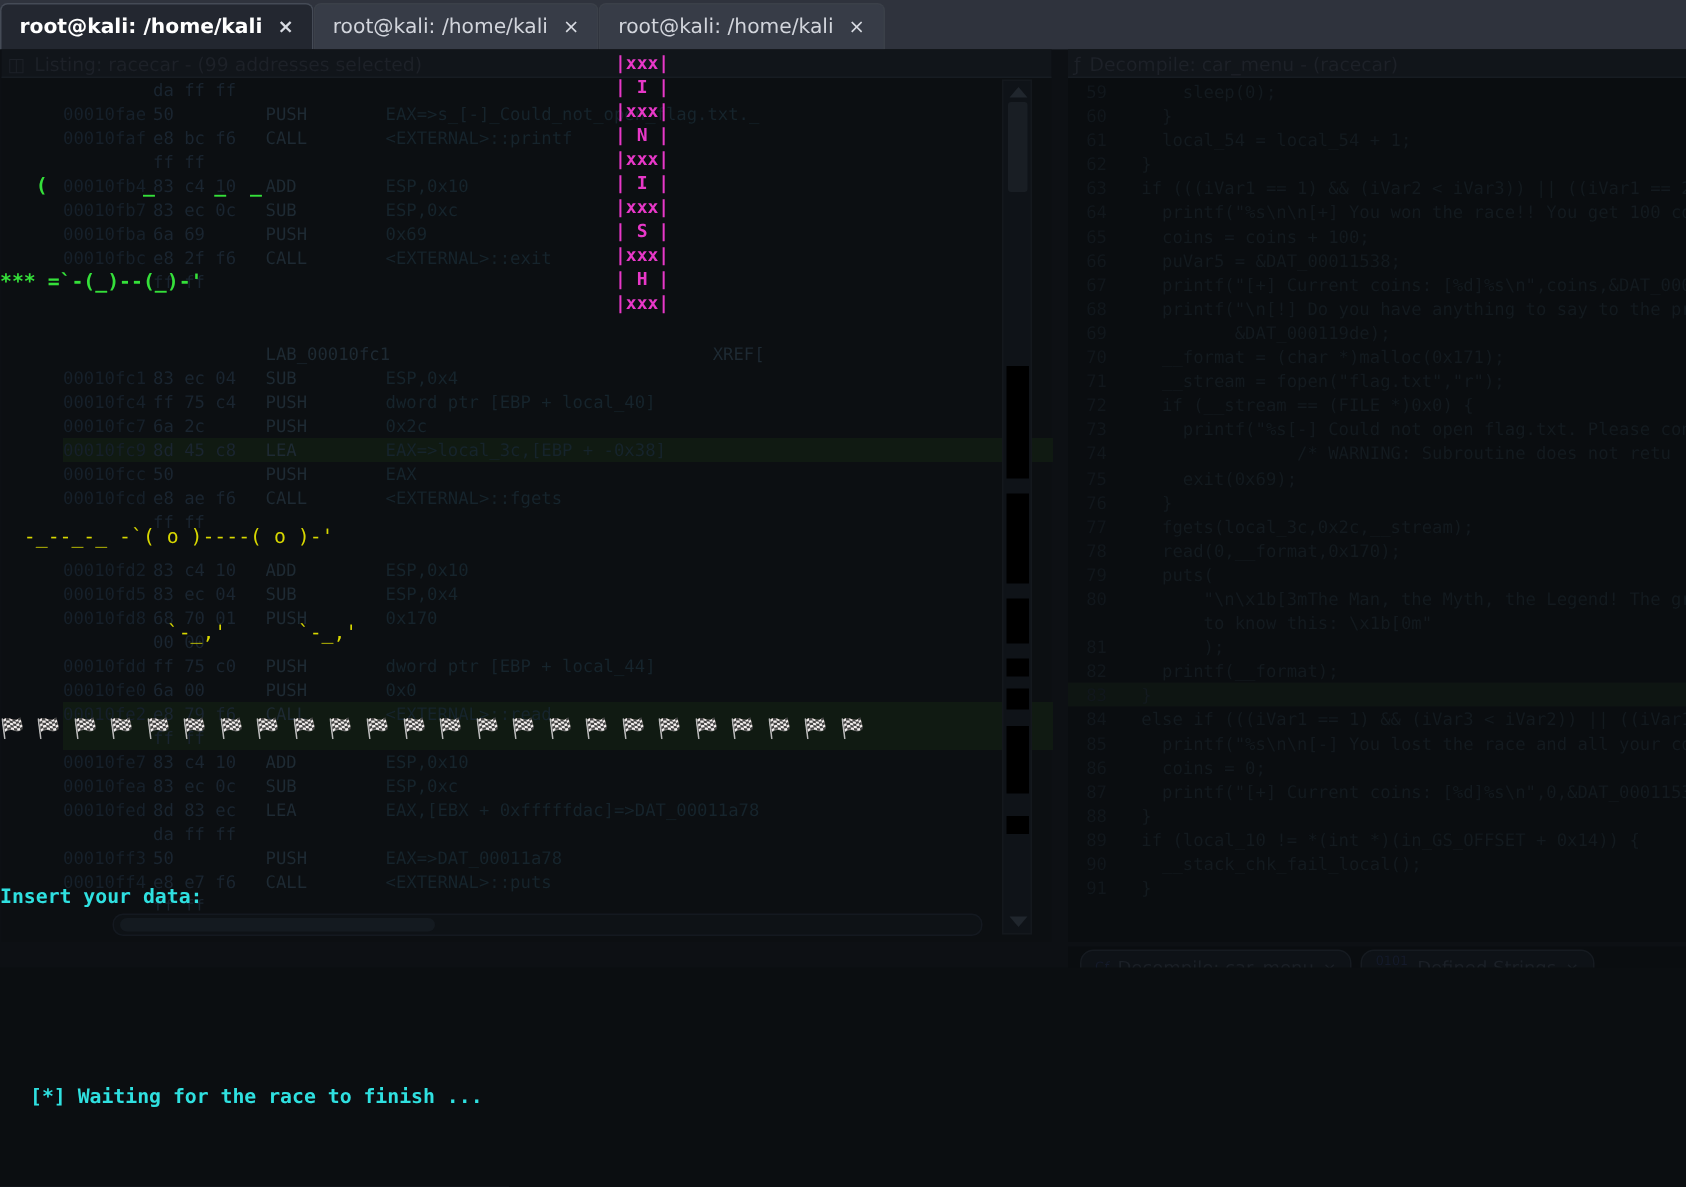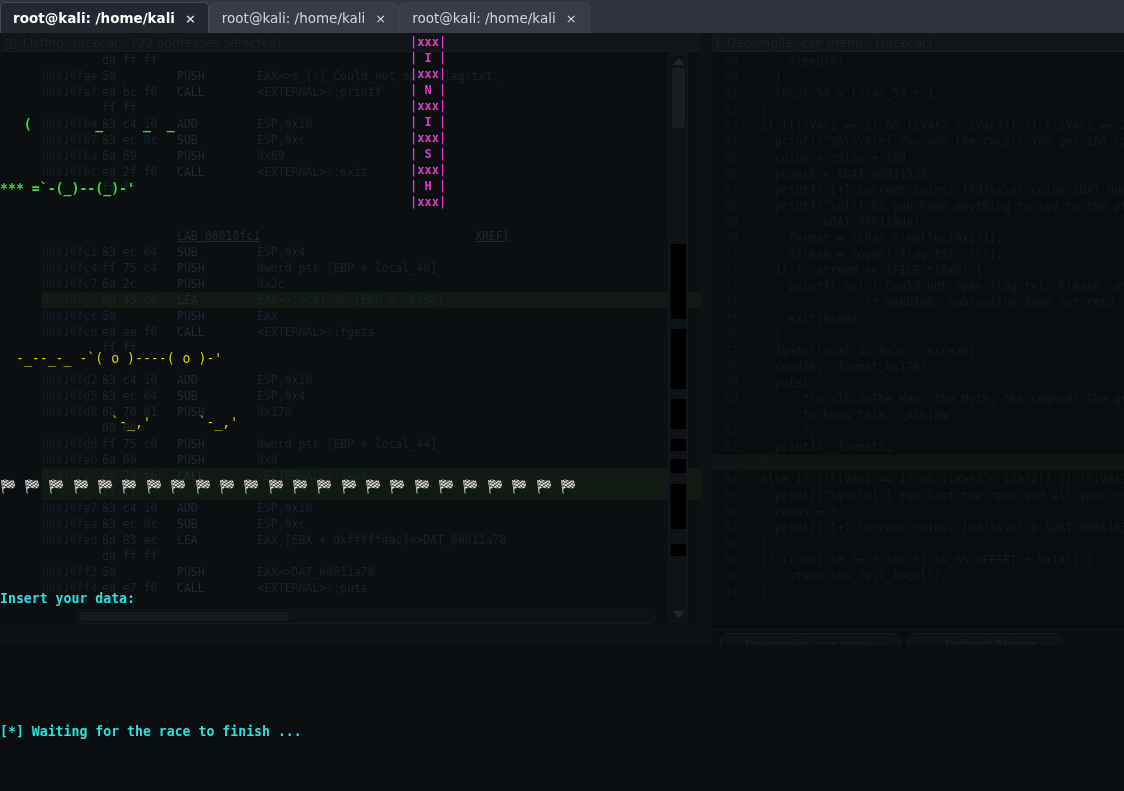--- a/index.html
+++ b/index.html
@@ -44,21 +44,21 @@
   #listing-body{
     position:absolute;left:0;top:19px;width:660px;height:555px;overflow:hidden;
     font-size:11.5px;line-height:16px;color:#151a20;white-space:pre;margin-left:41px;
   }
   .asm-row{display:block;height:16px;}
   .asm-row.hl{background:#101a12;}
   .asm-addr{display:inline-block;width:60px;color:#16202a;}
   .asm-bytes{display:inline-block;width:75px;color:#1a2530;}
   .asm-mn{display:inline-block;width:80px;color:#1e2a33;}
   .asm-op{color:#16242c;}
-  .asm-lab{color:#1e2a33;text-decoration:underline;}
+  .asm-lab{color:#1e2a33;}
 
   
   #listing-vscroll{
     position:absolute;left:667px;top:20px;width:20px;height:570px;
     background:#0f1318;border:1px solid #14181d;box-sizing:border-box;
   }
   #listing-vthumb{position:absolute;left:3px;top:14px;width:13px;height:60px;background:#191e24;border-radius:2px;}
   .vs-arrow{position:absolute;left:4px;width:0;height:0;}
   .vs-up{top:4px;border-left:6px solid transparent;border-right:6px solid transparent;border-bottom:7px solid #20262d;}
   .vs-dn{bottom:4px;border-left:6px solid transparent;border-right:6px solid transparent;border-top:7px solid #20262d;}
@@ -109,21 +109,21 @@
   .c-green{color:#35e03a;}
   .c-yellow{color:#d8d800;}
   .c-white{color:#e6e6e6;}
   .bold{font-weight:bold;}
 
   
   #term-bottom{
     position:absolute;left:0;top:645px;width:1124px;height:146px;
     background:#0b0e11;color:#2fe0e0;font-size:13.2px;line-height:16px;white-space:pre;
   }
-  #term-bottom .ln{display:block;height:16px;}
+  #term-bottom .ln{display:block;height:16px;padding-left:20px;}
 
   .flagrow{letter-spacing:0px;}
   #finish-banner{
     position:absolute;left:410px;top:34px;width:60px;
     font-size:12px;line-height:16px;font-weight:bold;color:#e838c8;white-space:pre;
   }
 </style>
 </head>
 <body>
 

